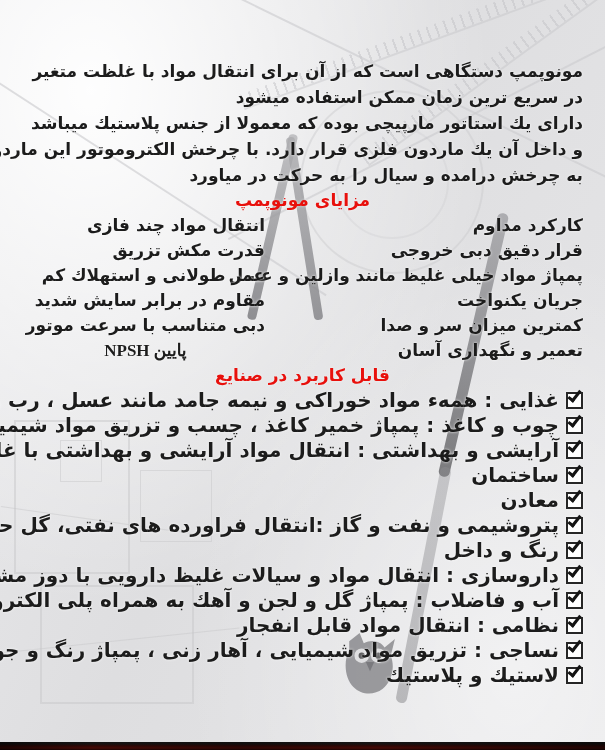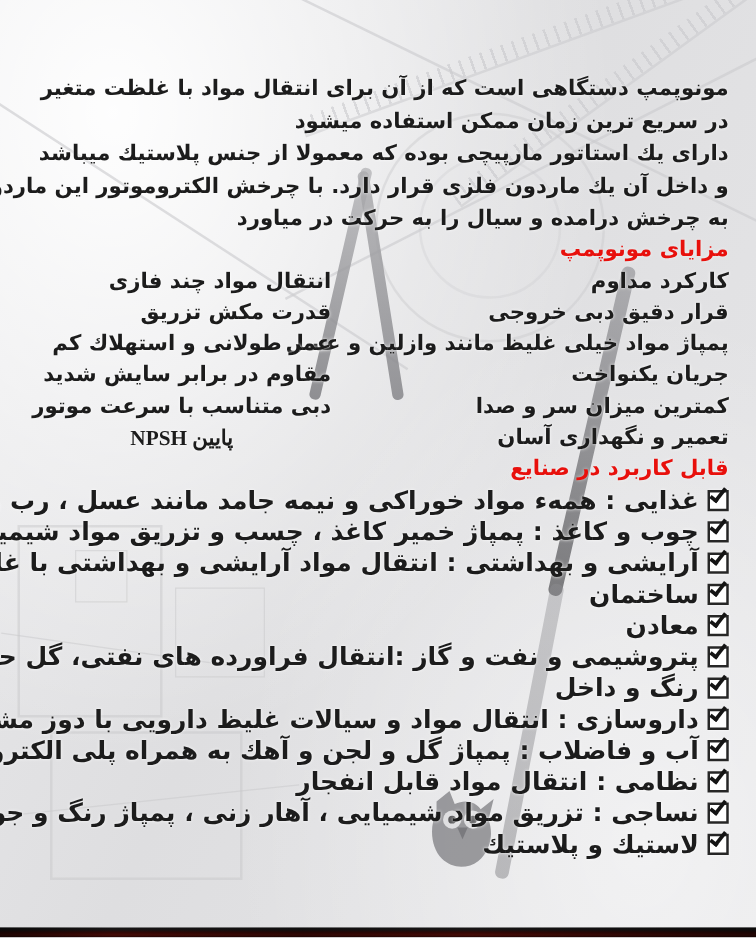--- a/index.html
+++ b/index.html
@@ -51,21 +51,21 @@
   .pn2 { width:240px; left:0; top:640px; transform:rotate(-6deg); }
   .owl { left:343px; top:630px; width:54px; height:66px; opacity:.75; }
   
   .content {
     position:absolute; inset:0; direction:rtl; box-sizing:border-box;
     padding:58px 22px 0 22px; color:#1c1c1c; font-weight:bold;
     text-shadow:0 0 3px rgba(255,255,255,.8), 0 0 1px rgba(255,255,255,.6);
   }
   .t { font-size:17px; line-height:26px; white-space:nowrap; }
   .heading { font-size:17px; line-height:25px; color:#e8100c; white-space:nowrap;
-             text-shadow:0 0 3px rgba(255,255,255,.6); }
+             text-shadow:0 0 3px rgba(255,255,255,.6);text-align:center; }
   .adv-row { display:flex; }
   .adv-col .t { line-height:25px;margin-left:48px; }
   .adv-main { width:318px; }
   .adv-side { flex:1; }
   .ltr-mixed { direction:ltr; text-align:center;font-family:Liberation Serif, serif; }
   .checklist { }
   .check-item { display:flex; align-items:center; gap:7px; font-size:20px;
                 line-height:25px; height:25px; white-space:nowrap; }
   .checkbox { flex:0 0 auto; width:13px; height:13px; border:2px solid #262626;
               background:#ffffff; position:relative; box-shadow:0 0 2px rgba(255,255,255,.9); }

